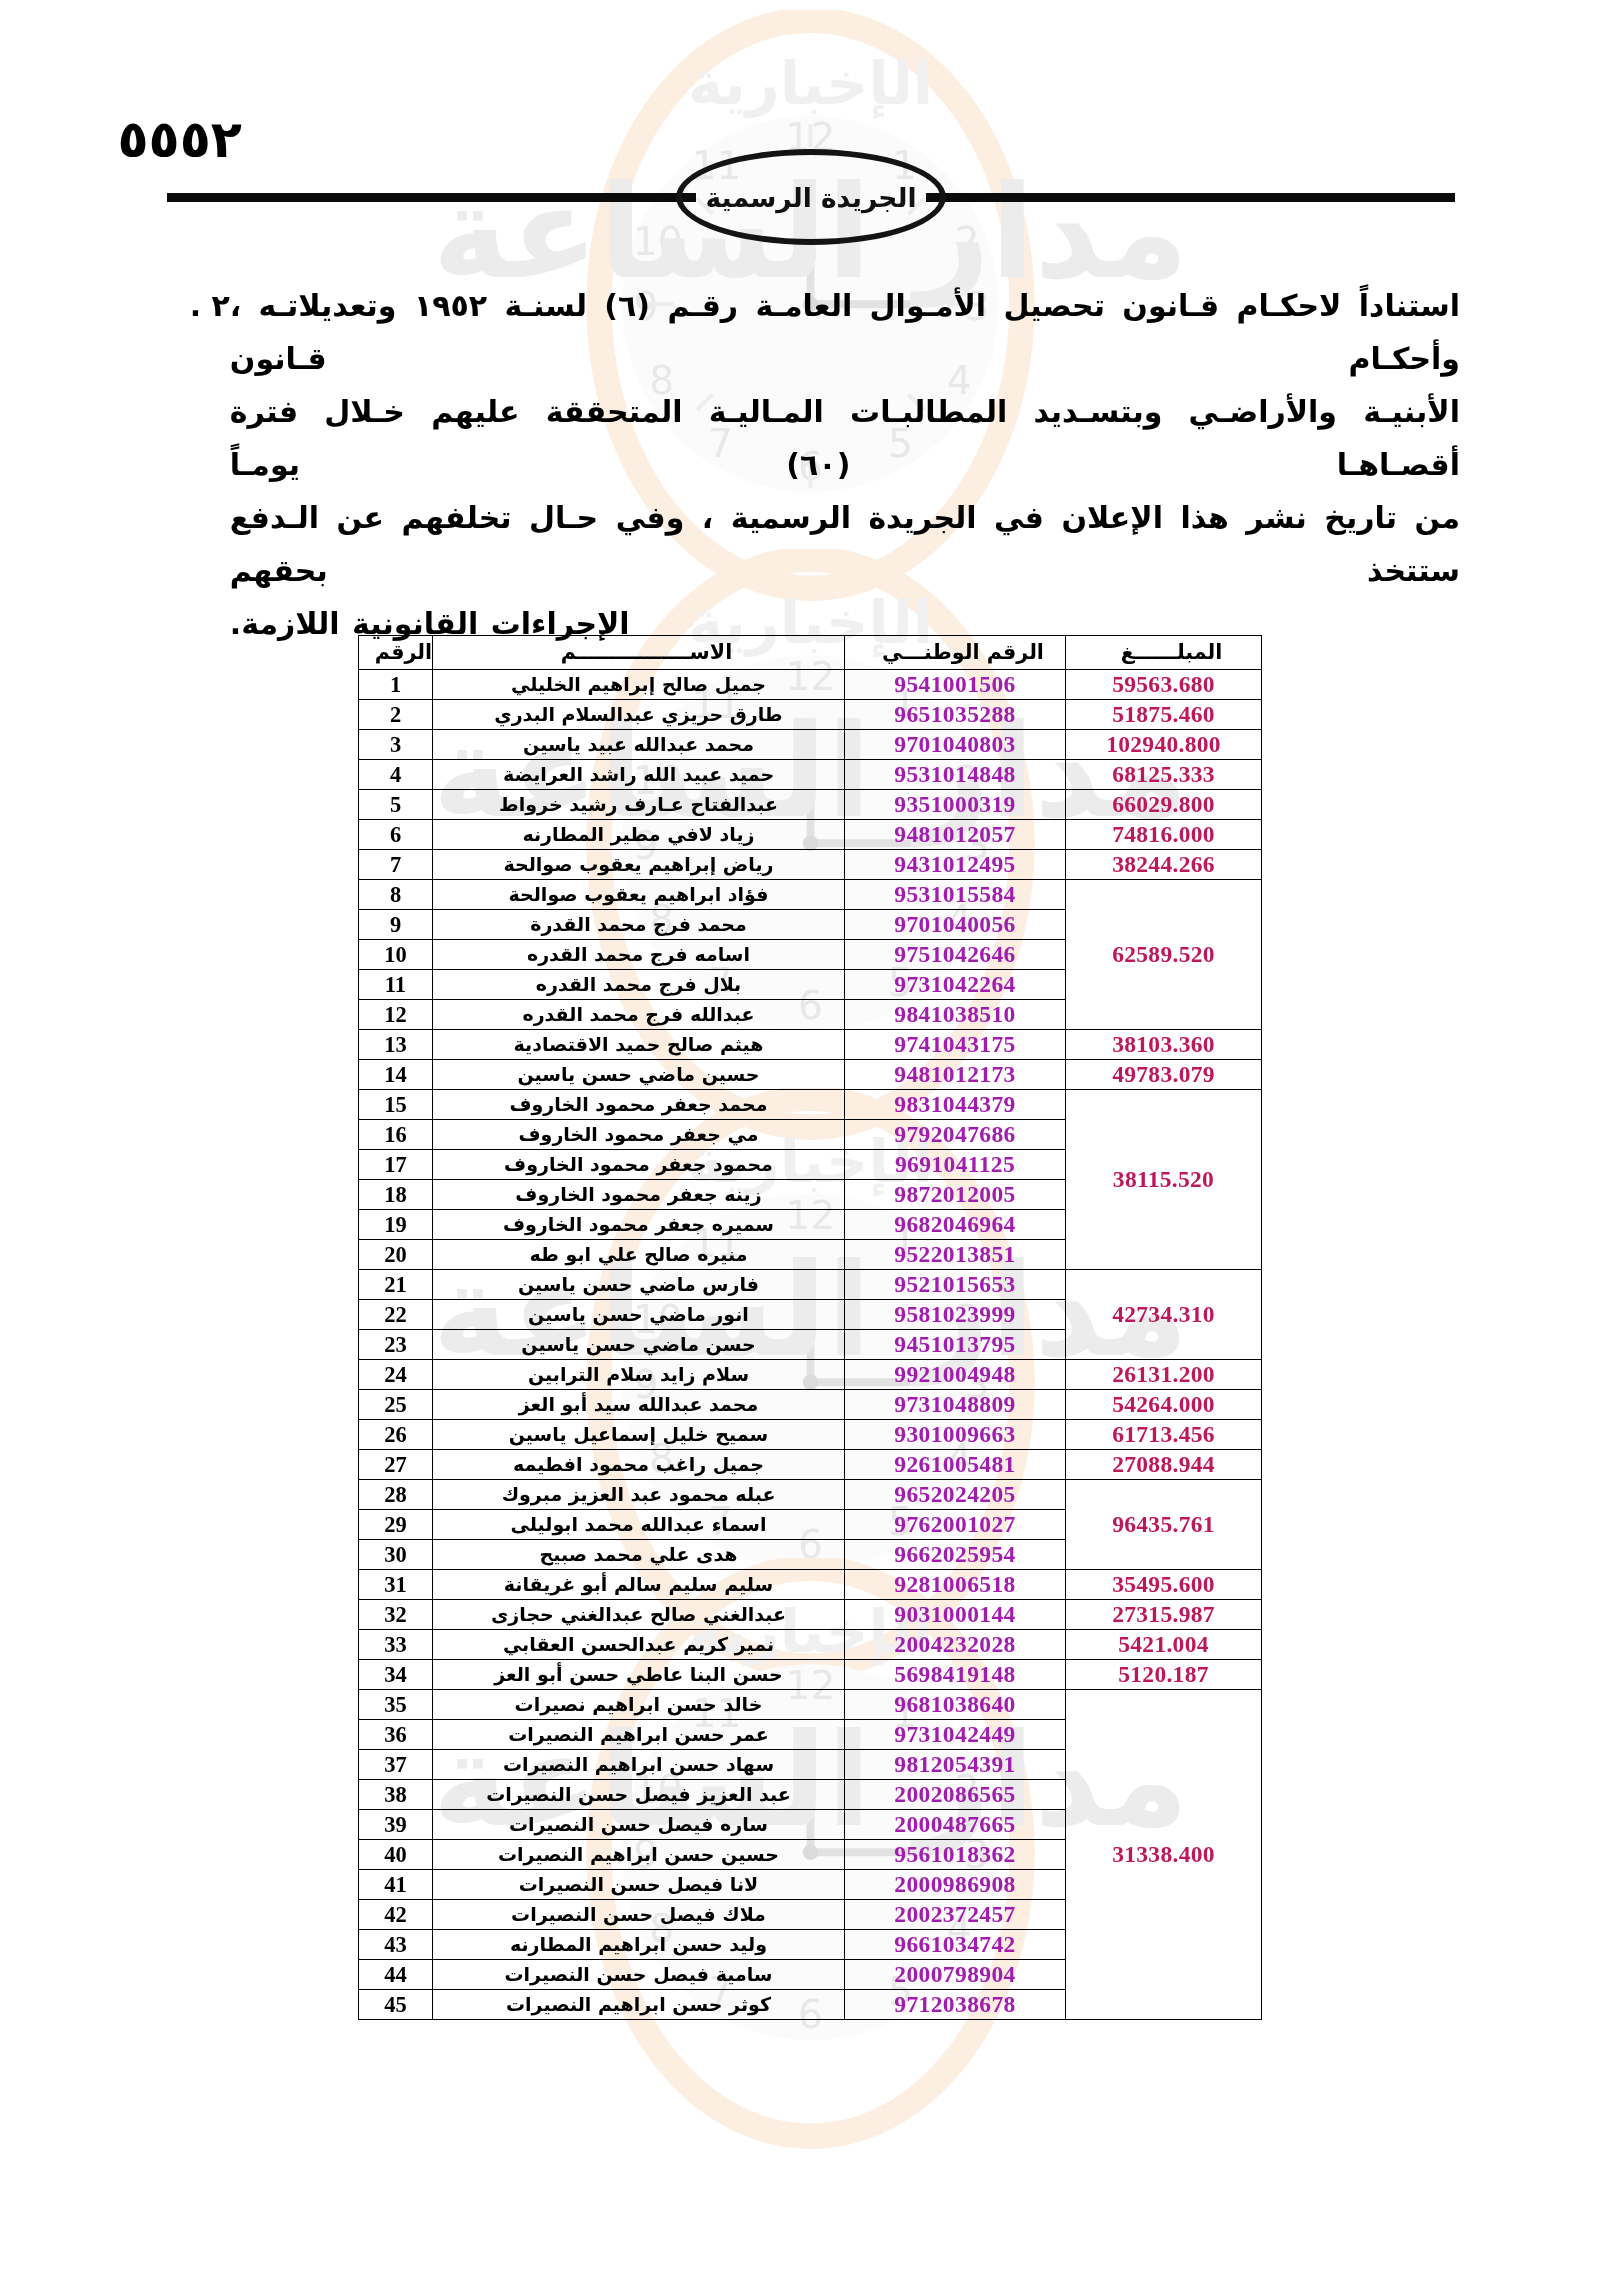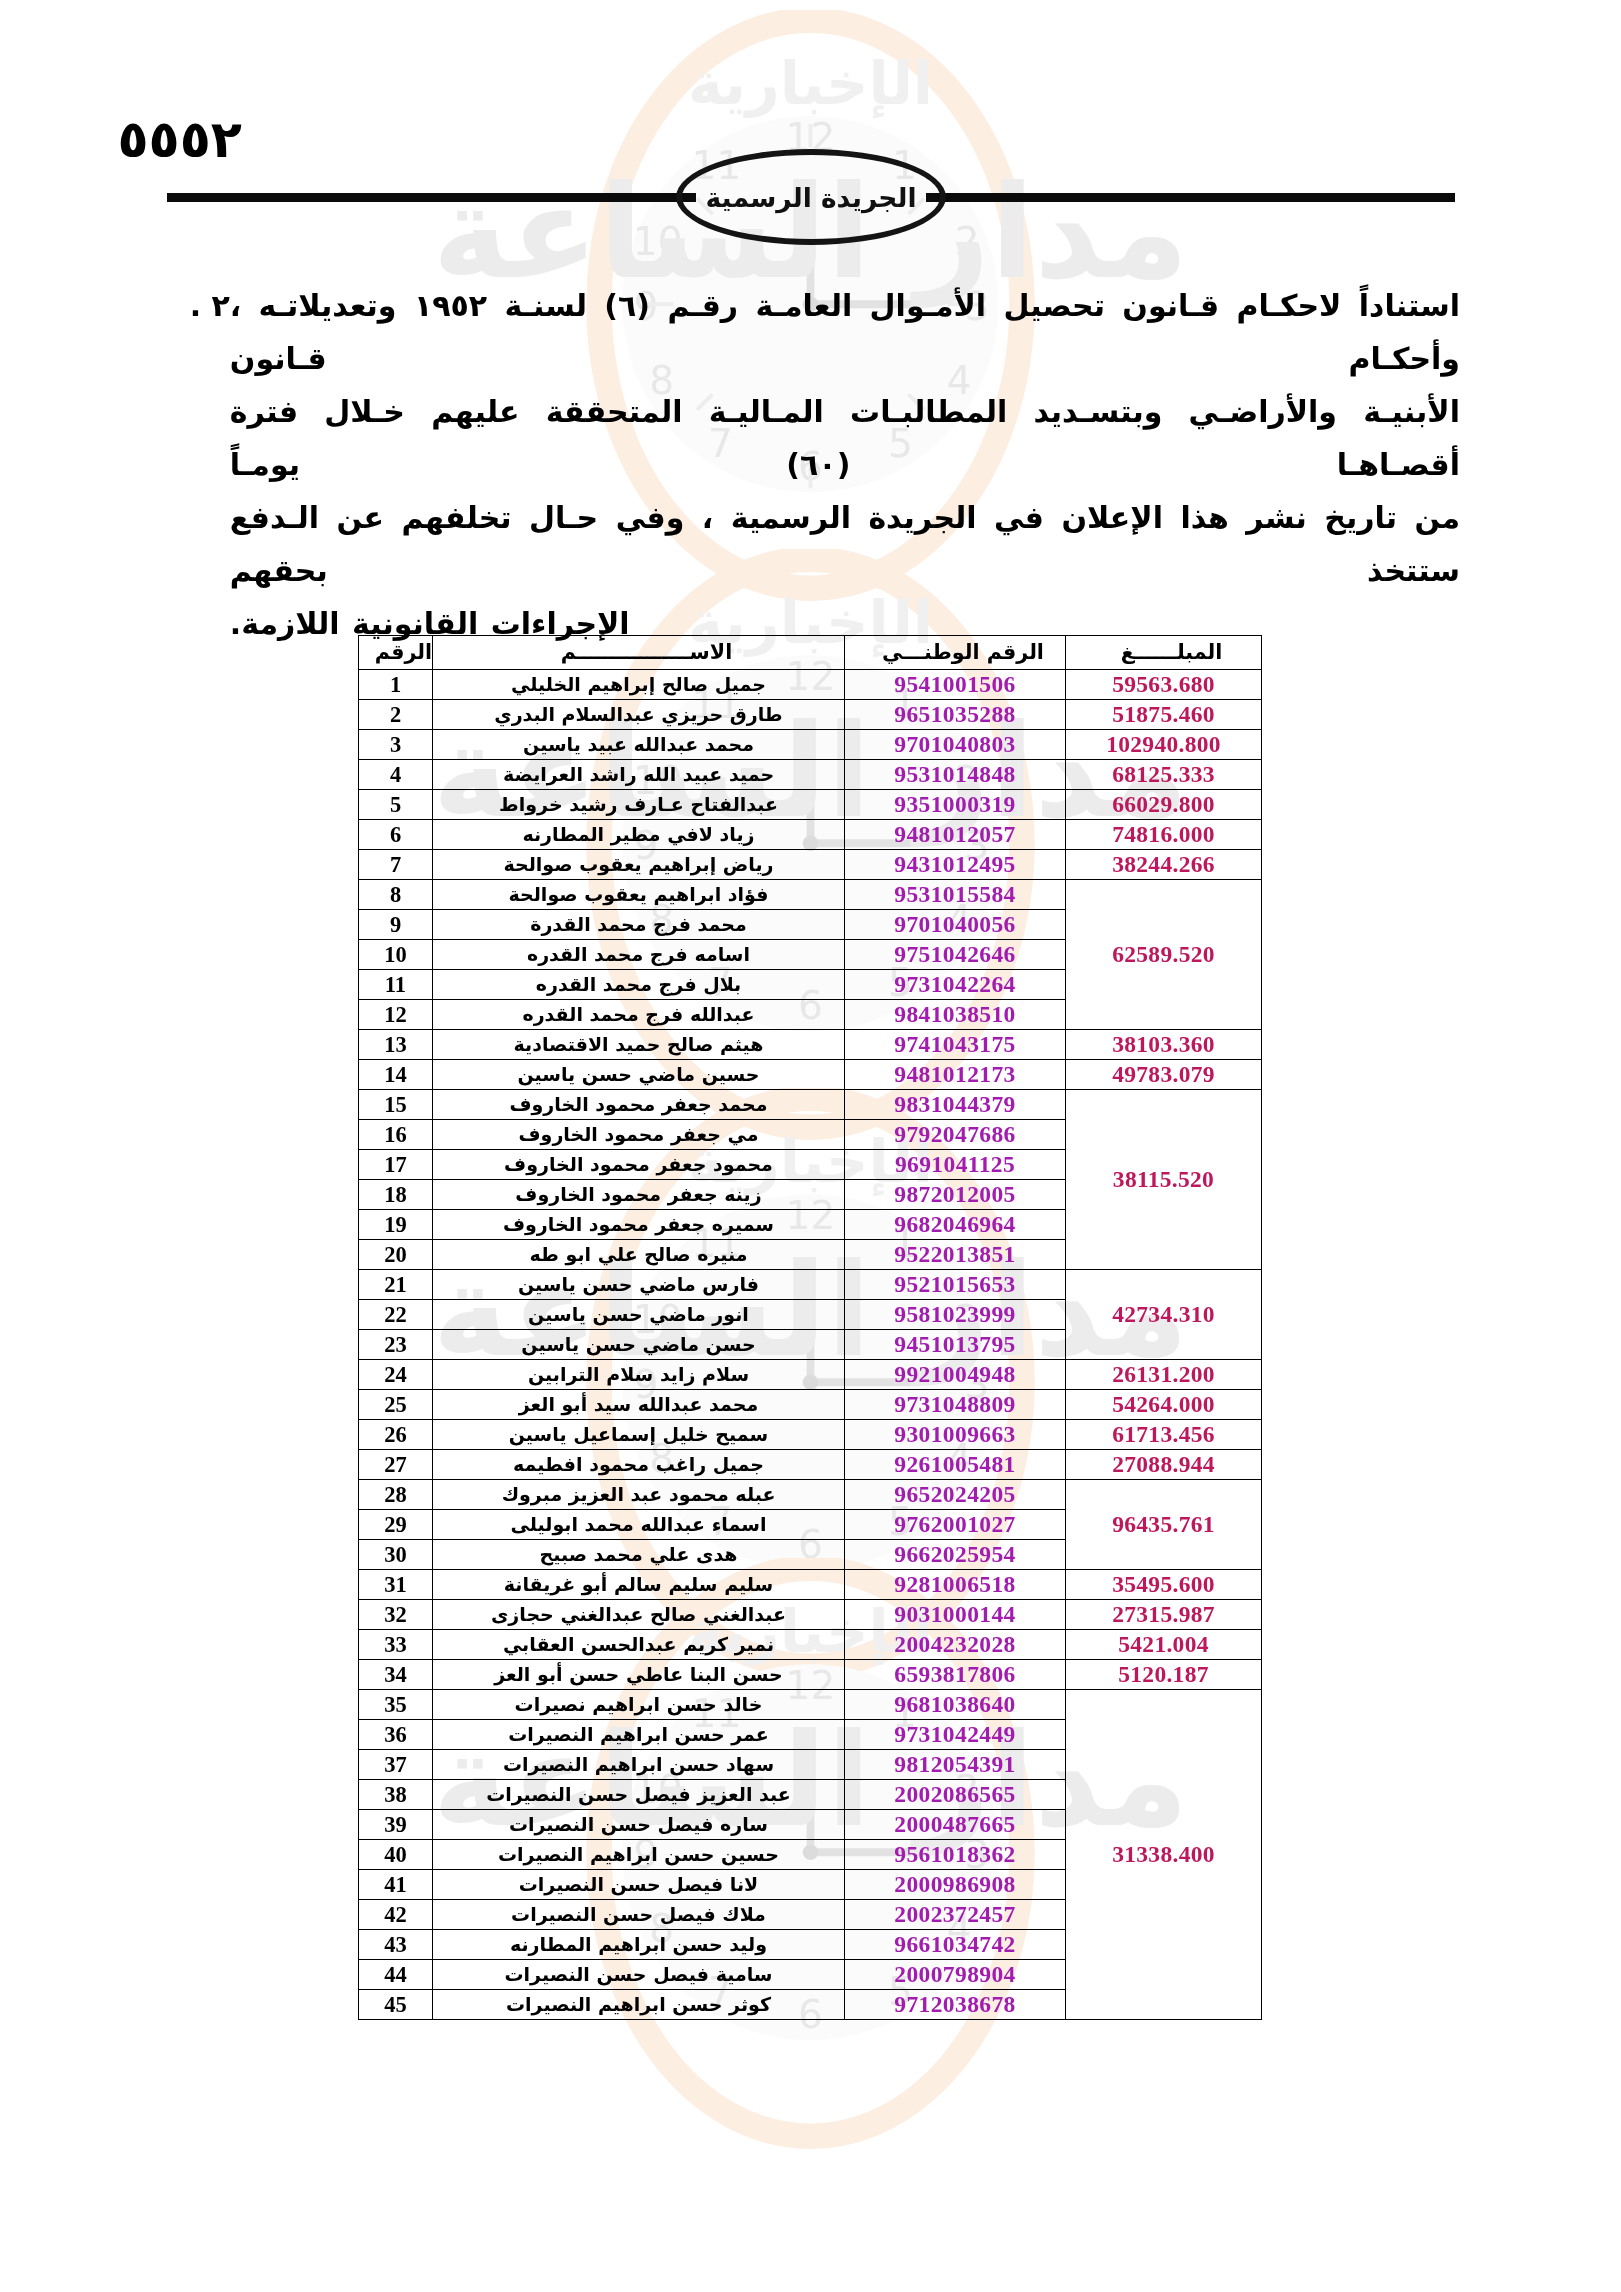--- a/index.html
+++ b/index.html
@@ -514,21 +514,21 @@
           <td class="cell-num">32</td>
         </tr>
         <tr>
           <td class="cell-amt">5421.004</td>
           <td class="cell-nid">2004232028</td>
           <td class="cell-name">نمير كريم عبدالحسن العقابي</td>
           <td class="cell-num">33</td>
         </tr>
         <tr>
           <td class="cell-amt">5120.187</td>
-          <td class="cell-nid">6593817806</td>
+          <td class="cell-nid">5698419148</td>
           <td class="cell-name">حسن البنا عاطي حسن أبو العز</td>
           <td class="cell-num">34</td>
         </tr>
         <tr>
           <td class="cell-amt" rowspan="11">31338.400</td>
           <td class="cell-nid">9681038640</td>
           <td class="cell-name">خالد حسن ابراهيم نصيرات</td>
           <td class="cell-num">35</td>
         </tr>
         <tr>

